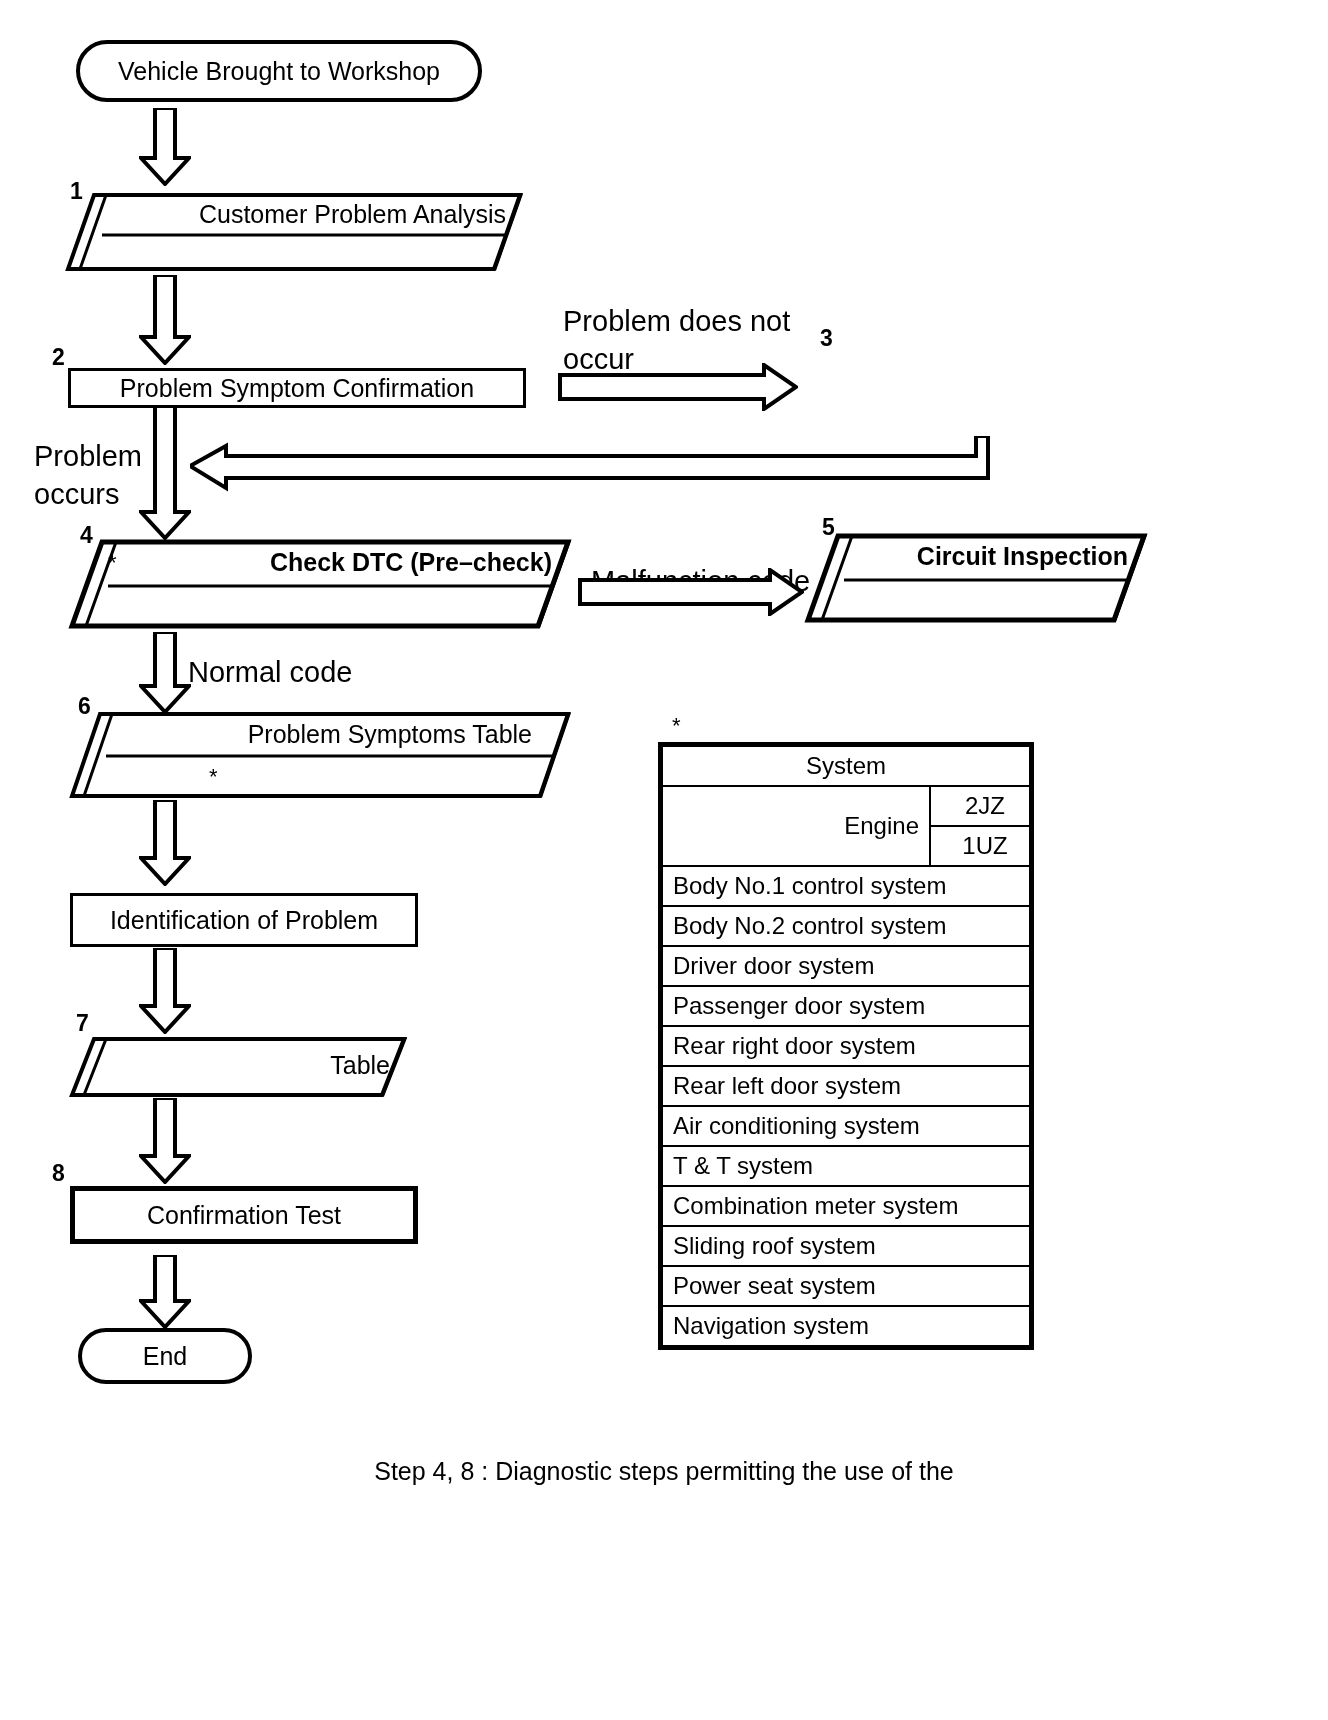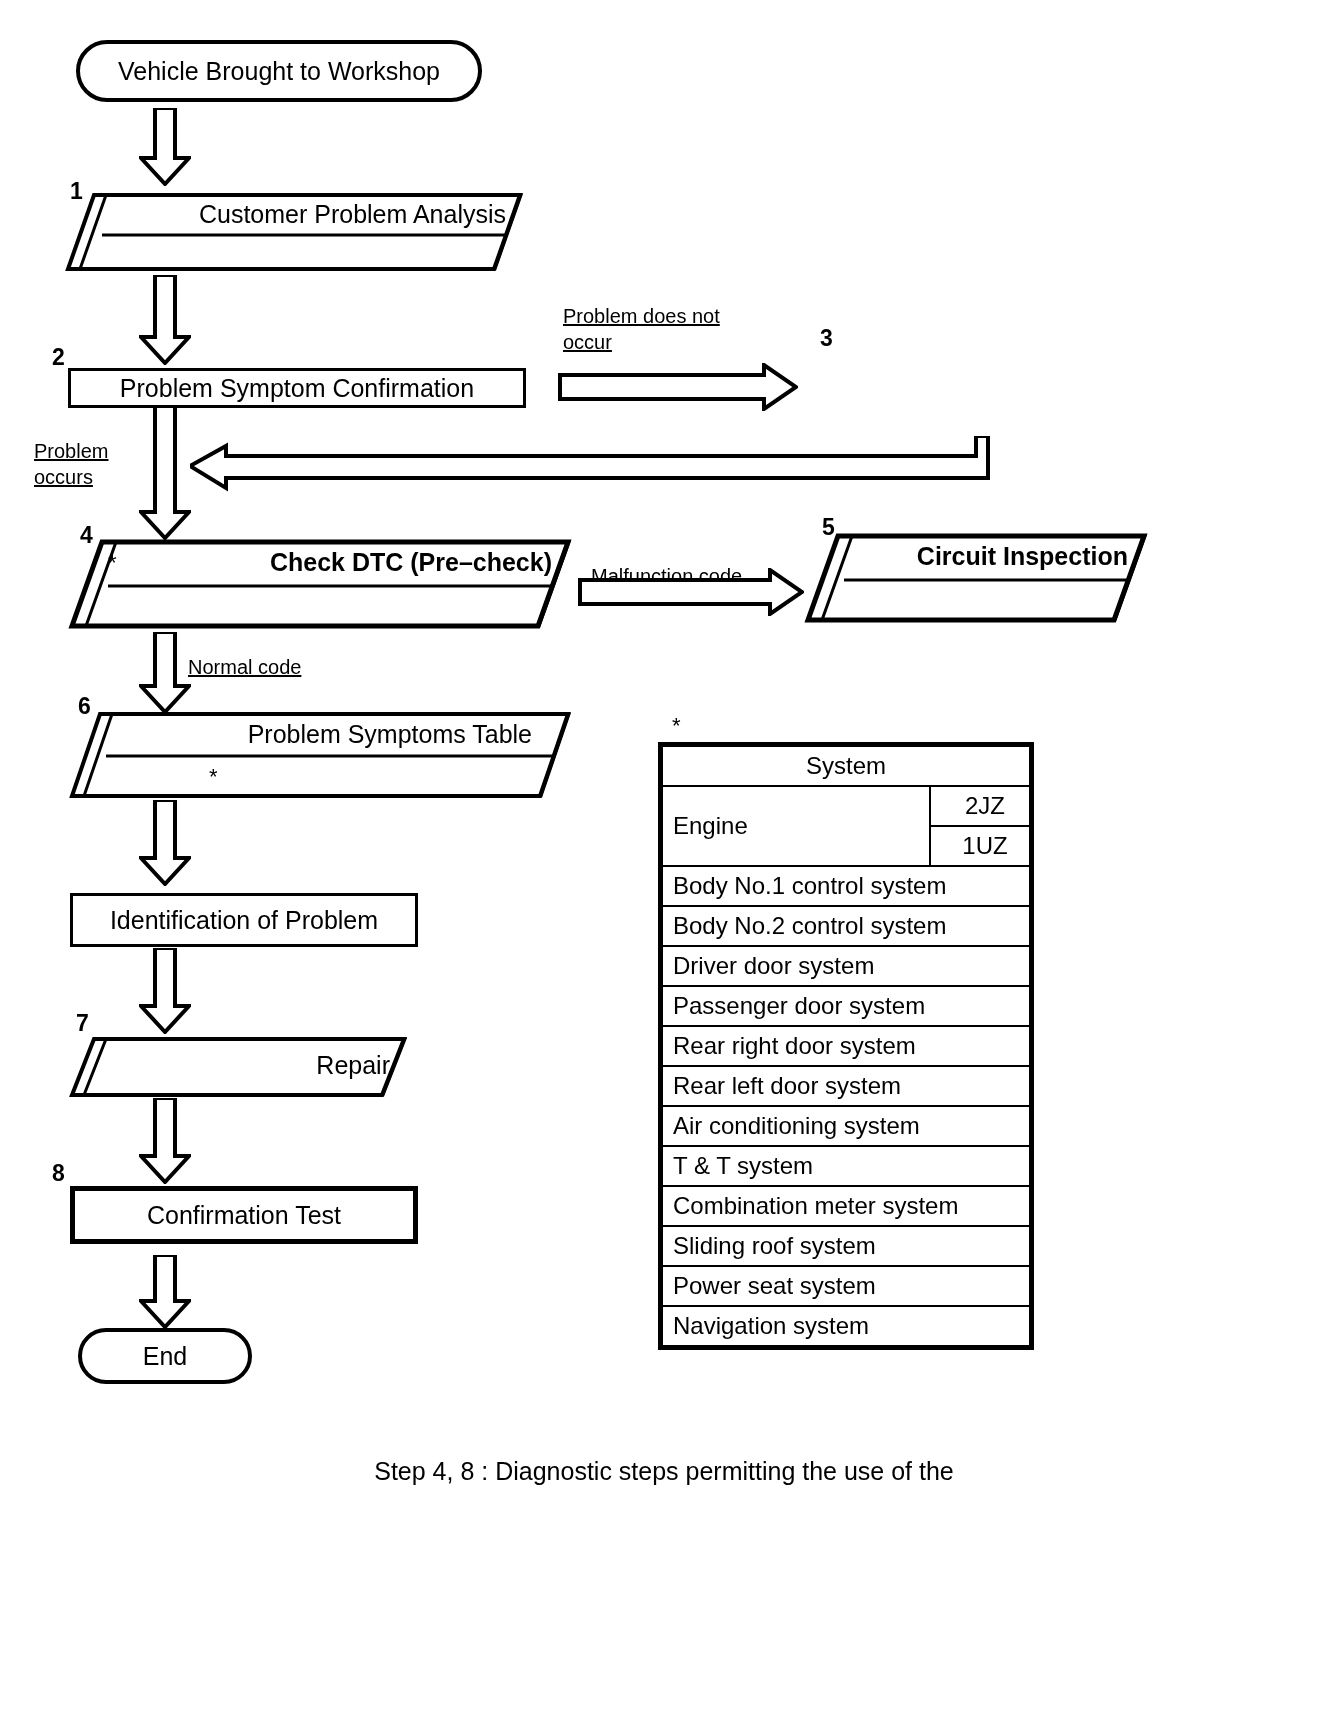--- a/index.html
+++ b/index.html
@@ -62,24 +62,23 @@
 
   
   .step-num {
     font-size: 23px;
     font-weight: bold;
     line-height: 1;
   }
 
   
   .flow-text {
-    font-size: 20px;
+    font-size: 29px;
     line-height: 1.3;
     white-space: pre-line;
-    text-decoration: underline;
   }
 
   
   .arrow svg { display: block; }
 
   
   table.sys-table {
     border-collapse: collapse;
     font-size: 24px;
     background: #fff;
@@ -88,20 +87,21 @@
     border: 2px solid #000;
     padding: 5px 10px;
     height: 36px;
     box-sizing: border-box;
   }
   table.sys-table td.hdr {
     text-align: center;
   }
   table.sys-table td.engine {
     vertical-align: middle;
+    text-align: right;
   }
   table.sys-table td.eng-code {
     text-align: center;
     width: 100px;
     height: 36px;
     padding-left: 20px;
   }
   .tbl-outer {
     position: absolute;
     border: 3px solid #000;
@@ -248,21 +248,21 @@
       <polygon points="16,0 36,0 36,58 50,58 26,84 2,58 16,58" fill="#ffffff" stroke="#000000" stroke-width="4"></polygon>
     </svg>
   </div>
 
   <div class="abs step-num" style="left:76px; top:1012px;">7</div>
   <div class="abs para-wrap" style="left:70px; top:1037px; width:336px; height:60px;">
     <svg width="336" height="60" viewBox="0 0 336 60">
       <polygon points="24,2 334,2 312,58 2,58" fill="#ffffff" stroke="#000000" stroke-width="4"></polygon>
       <polygon points="36,2 335,2 313,58 14,58" fill="none" stroke="#000000" stroke-width="3"></polygon>
     </svg>
-    <div class="para-label" style="left:30px; top:14px; width:290px;">Repair</div>
+    <div class="para-label" style="left:30px; top:14px; width:290px;">Table</div>
   </div>
 
   <div class="abs arrow" style="left:139px; top:1098px;">
     <svg width="52" height="86" viewBox="0 0 52 86">
       <polygon points="16,0 36,0 36,58 50,58 26,84 2,58 16,58" fill="#ffffff" stroke="#000000" stroke-width="4"></polygon>
     </svg>
   </div>
 
   <div class="abs step-num" style="left:52px; top:1162px;">8</div>
   <div class="rect-box thick abs" style="left:70px; top:1186px; width:348px; height:58px;">

